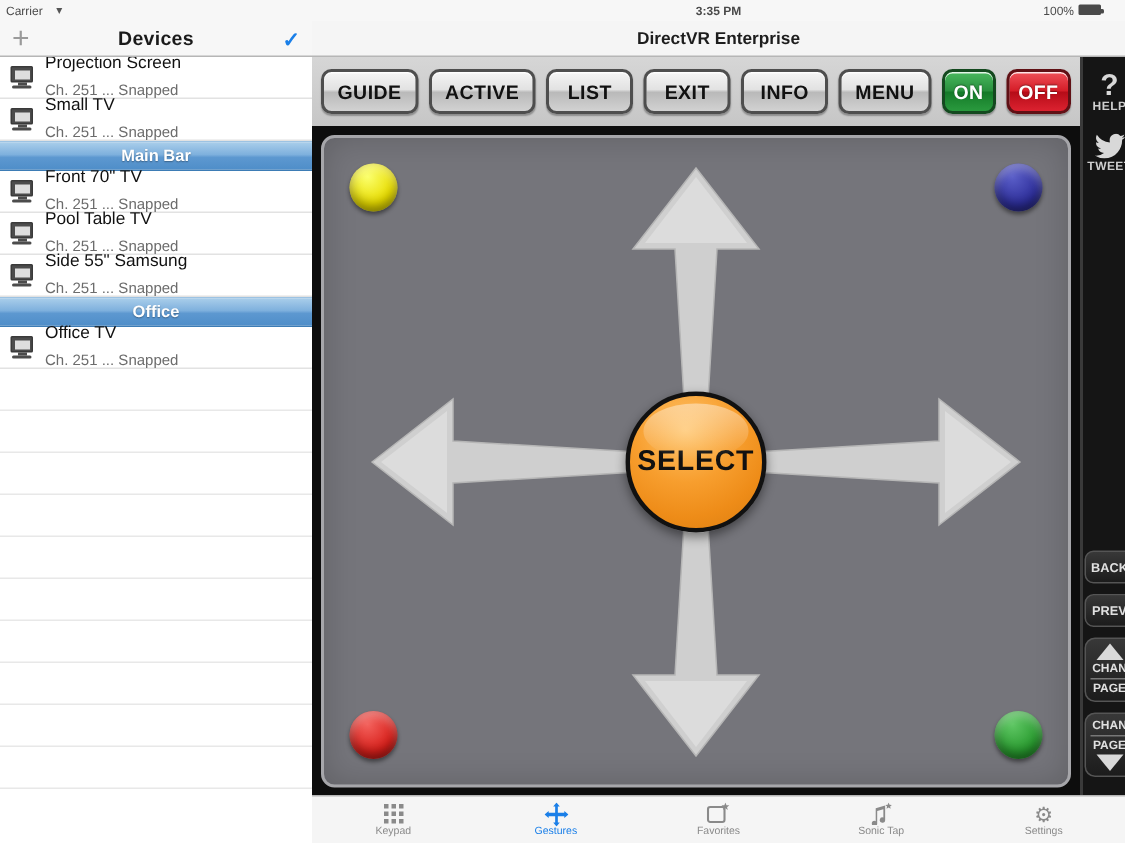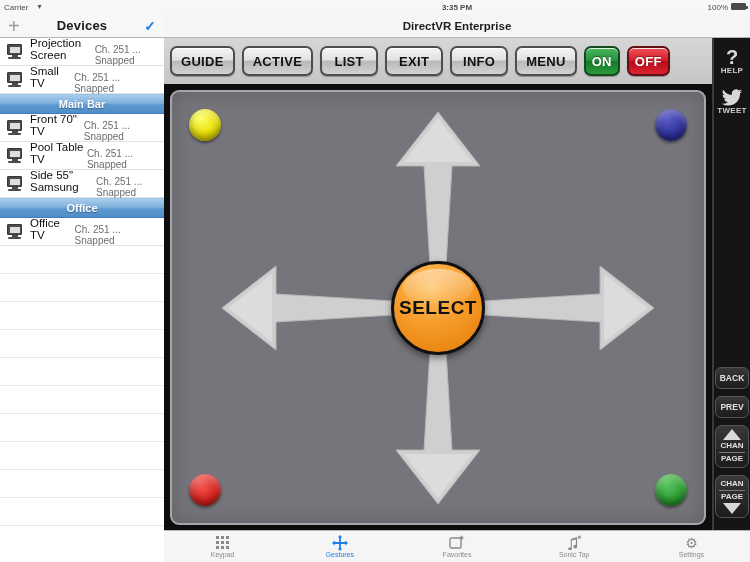--- a/index.html
+++ b/index.html
@@ -67,40 +67,40 @@
     content: ""; position: absolute; left: 1.5px; top: 1.5px;
     width: 10px; height: 6px; background: #dedede;
   }
   .tv-icon .stand {
     position: absolute; left: 5.5px; top: 11px; width: 6px; height: 2px; background: #4c4c4c;
   }
   .tv-icon .base {
     position: absolute; left: 2px; top: 13px; width: 13px; height: 2px;
     background: #4c4c4c; border-radius: 1px;
   }
-  .dev-text { display: flex; flex-direction: row; justify-content: center; line-height: 1.05; }
+  .dev-text { display: flex; flex-direction: column; justify-content: center; line-height: 1.05; }
   .dev-name { font-size: 11.5px; color: #111; }
   .dev-sub { font-size: 10px; color: #6c6c6c; margin-top: 8px; }
   .empty-row { height: 28px; border-bottom: 1px solid #e8e8e8; background: #fff; }
 
   
   #main {
-    width: 586px; height: 562px; display: flex; flex-direction: column;
+    width: 542px; height: 562px; display: flex; flex-direction: column;
     background: #cfcfcf; position: relative;
   }
   .main-status {
     height: 14px; background: #f7f7f7; position: relative;
     font-size: 8px; color: #4a4a4a;
   }
   .ms-time {
     position: absolute; left: 0; right: 0; text-align: center; top: 3px;
     font-weight: bold; font-size: 8px;
   }
   .ms-batt {
-    position: absolute; right: 4px; top: 3px; display: flex;
+    position: absolute; right: 16px; top: 3px; display: flex;
     align-items: flex-start; gap: 3px; font-size: 8px;
   }
   .batt-icon {
     width: 15px; height: 7px; border: 1px solid #4a4a4a; border-radius: 1px;
     position: relative; background: #4a4a4a;
   }
   .batt-icon::after {
     content: ""; position: absolute; right: -3px; top: 2px;
     width: 2px; height: 3px; background: #4a4a4a; border-radius: 0 1px 1px 0;
   }

